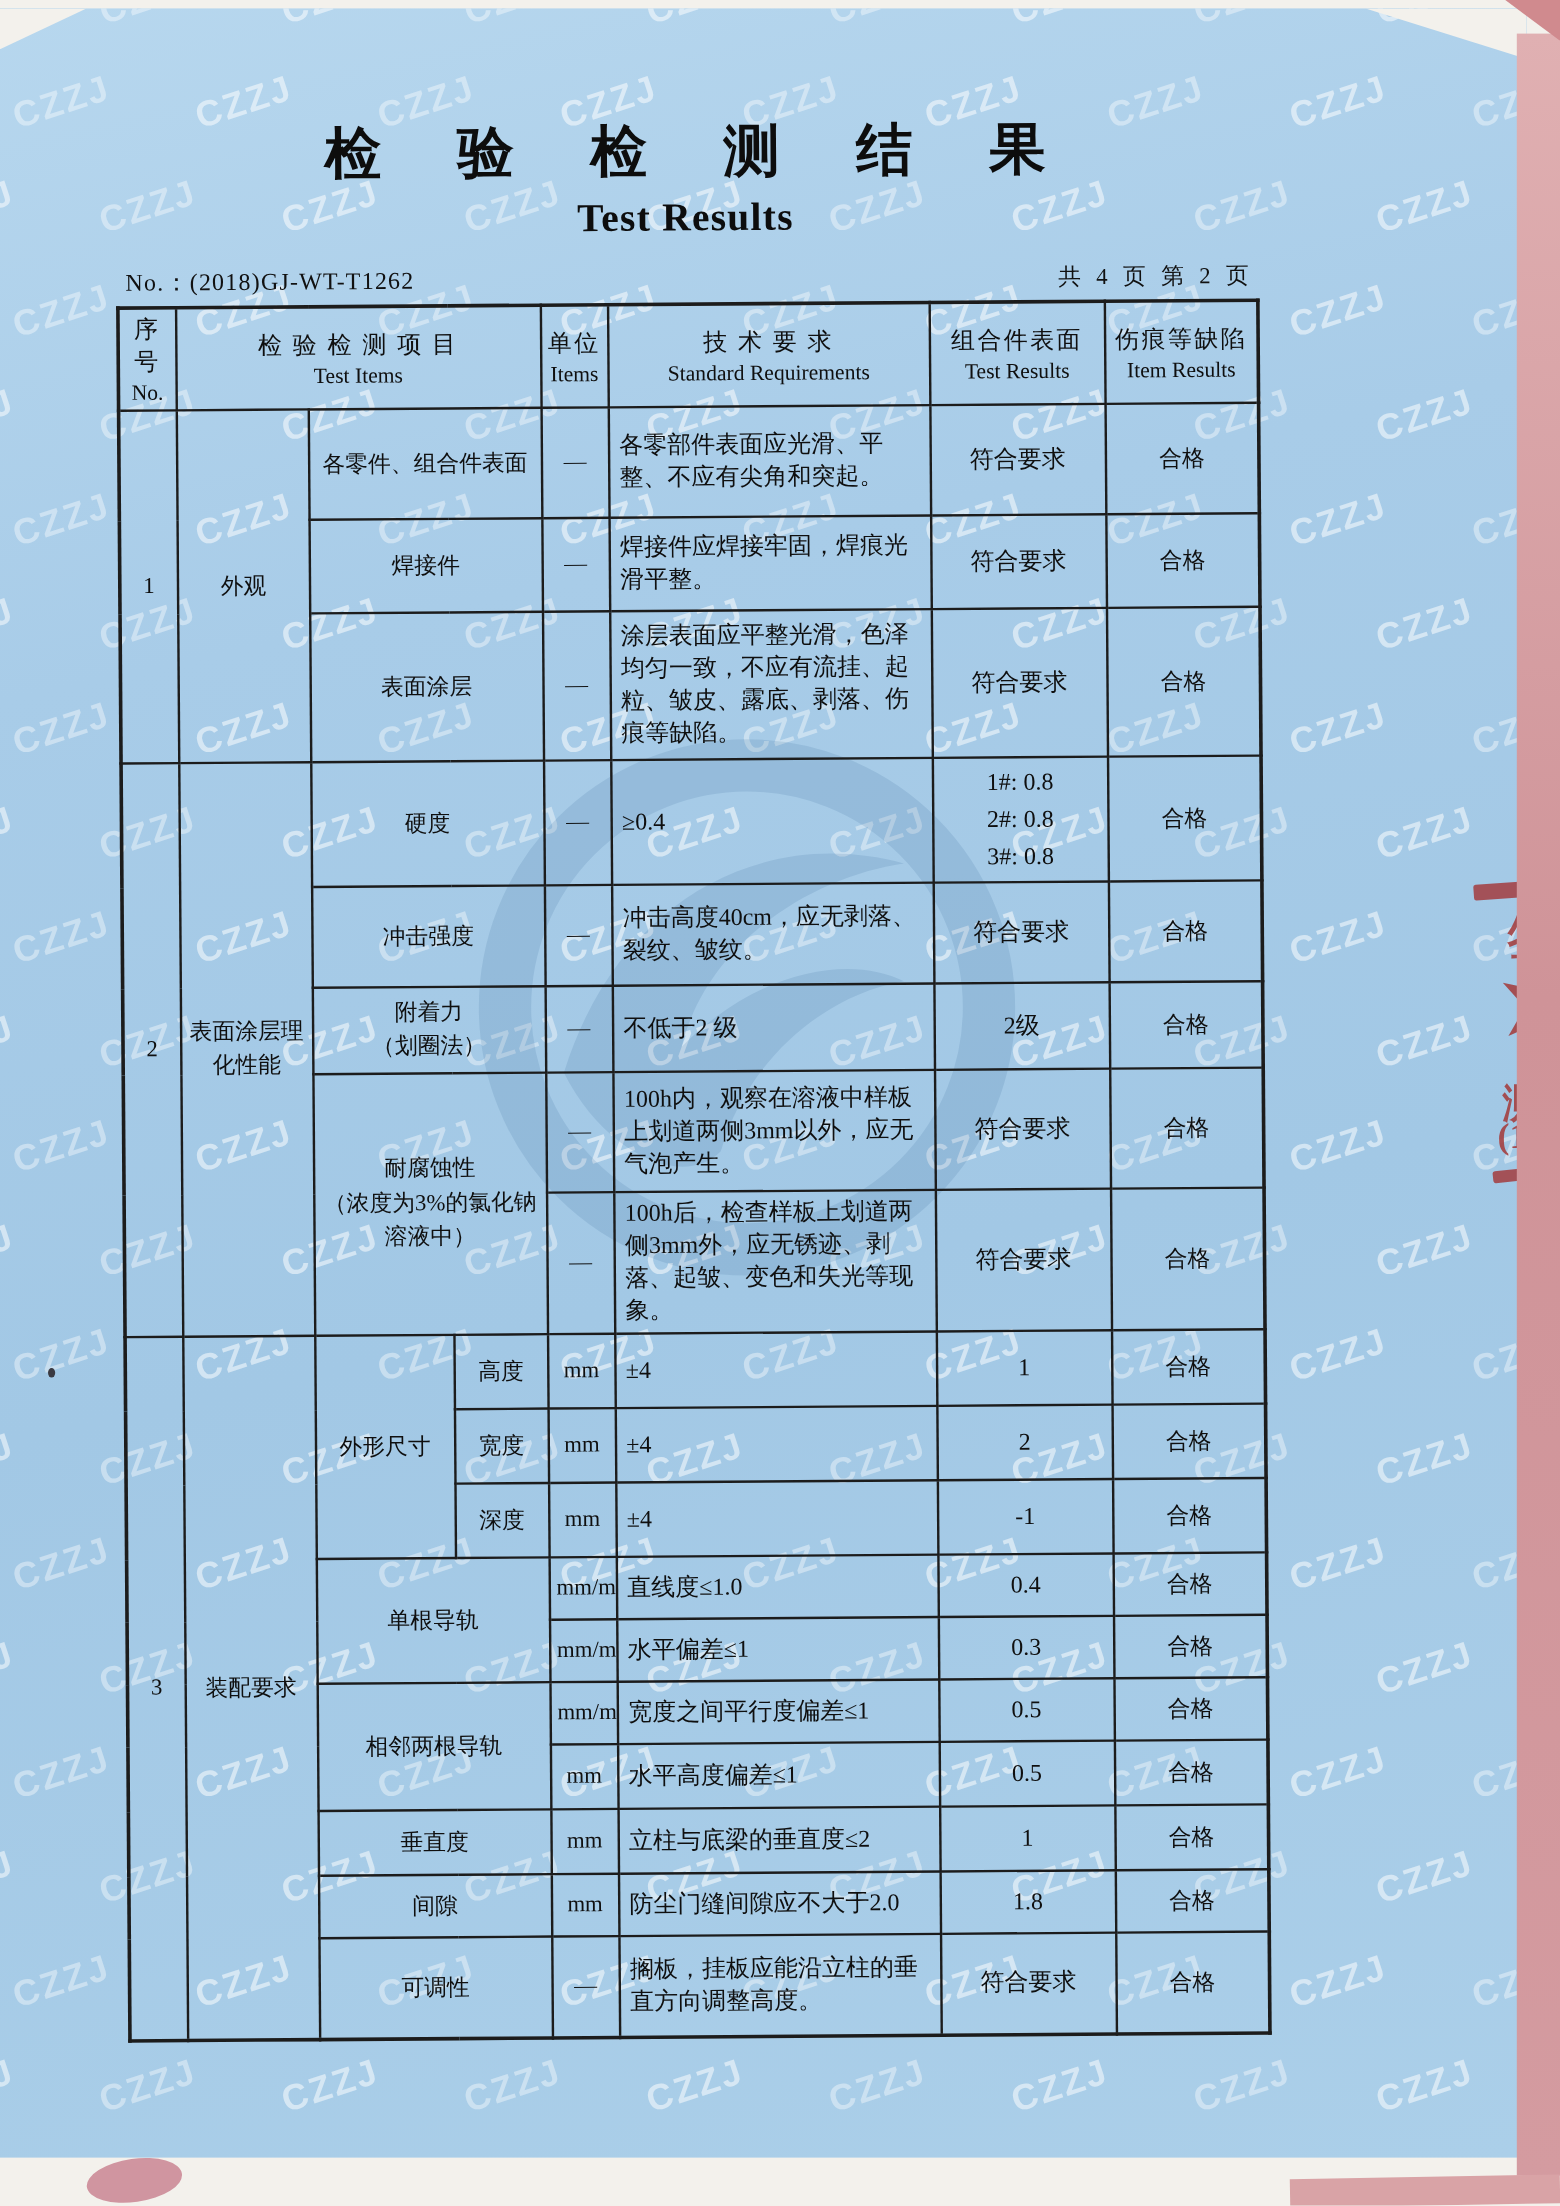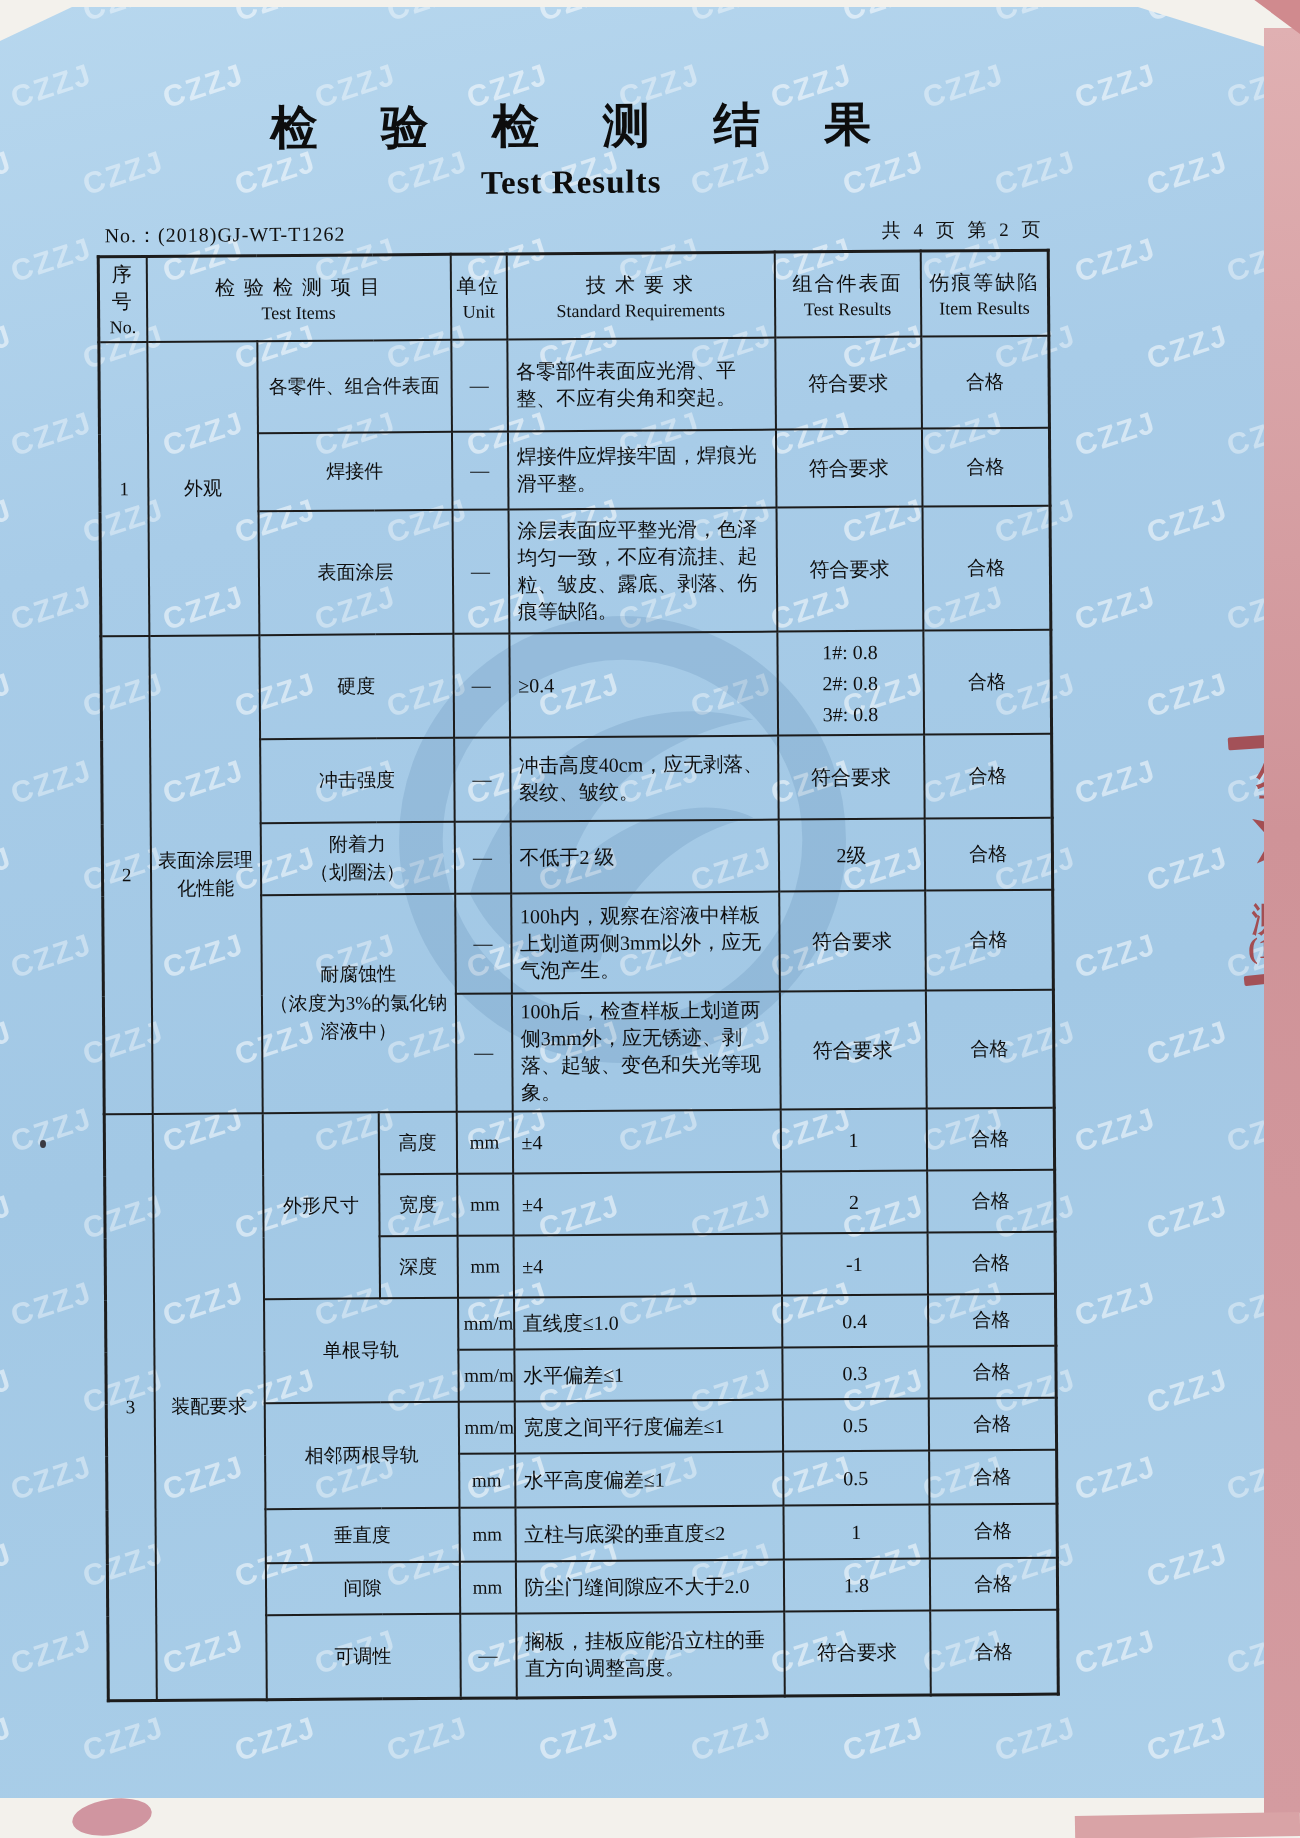--- a/index.html
+++ b/index.html
@@ -322,21 +322,21 @@
         <th>
               <div class="cn">序号</div>
               <div class="en">No.</div>
             </th>
         <th colspan="3">
               <div class="cn">检 验 检 测 项 目</div>
               <div class="en">Test Items</div>
             </th>
         <th>
               <div class="cn">单位</div>
-              <div class="en">Unit</div>
+              <div class="en">Items</div>
             </th>
         <th>
               <div class="cn">技 术 要 求</div>
               <div class="en">Standard Requirements</div>
             </th>
         <th>
               <div class="cn">组合件表面</div>
               <div class="en">Test Results</div>
             </th>
         <th>

